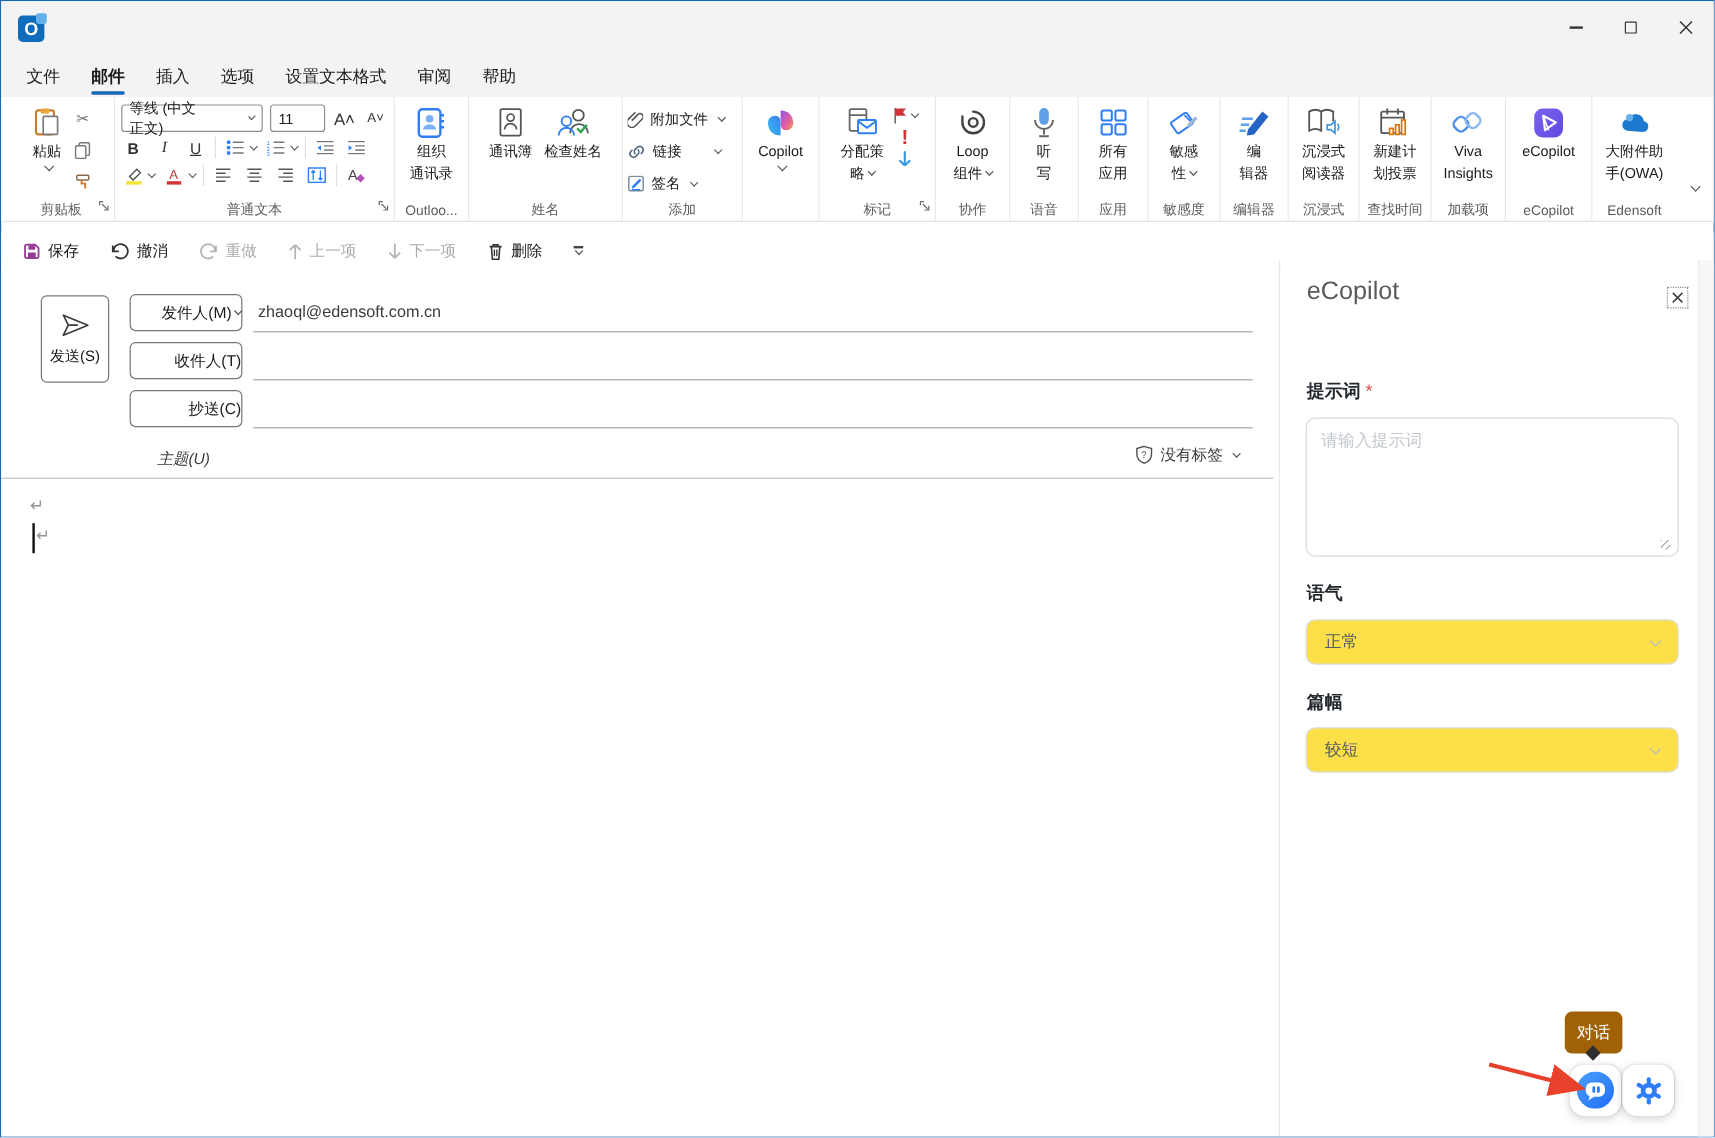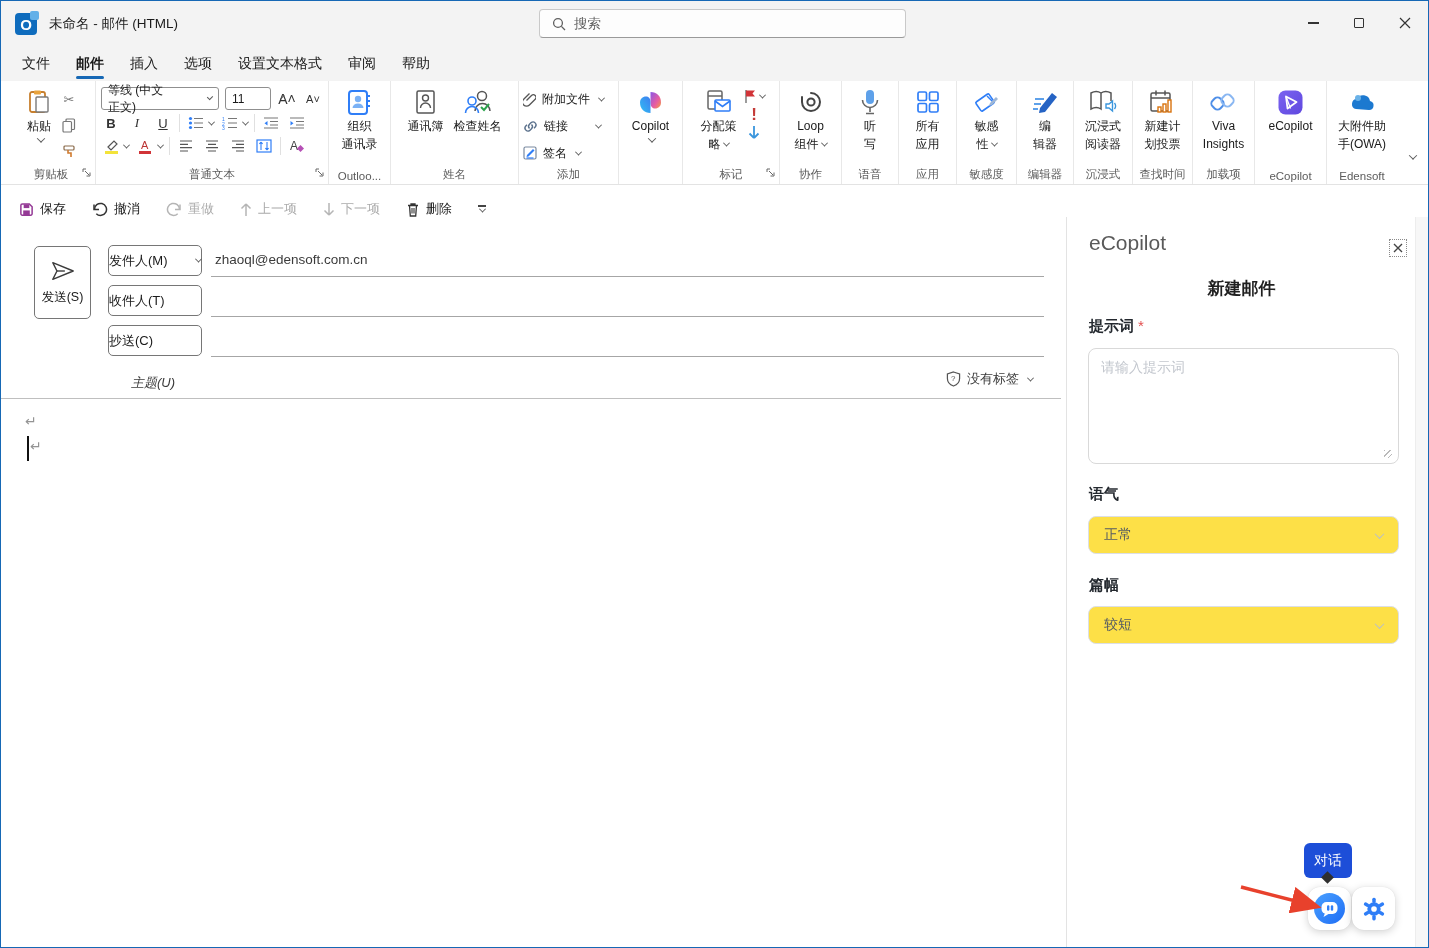--- a/index.html
+++ b/index.html
@@ -51,21 +51,21 @@
   .qitem.disabled { color:#ababab; }
   .qoverflow { display:flex; flex-direction:column; align-items:center; gap:1px; }
   .qoverflow .bar { width:8px; height:1.3px; background:#444; }
 
   
   .main { position:absolute; left:0; top:216px; width:100%; height:730px; display:flex; }
   .compose { position:relative; width:1066px; height:100%; border-right:1px solid #e3e3e3; background:#fff; }
   .send-btn { position:absolute; left:33px; top:29px; width:57px; height:73px; border:1px solid #767676; border-radius:5px; background:#fff;
     display:flex; flex-direction:column; align-items:center; justify-content:center; gap:6px; font-size:12.5px; color:#1a1a1a; }
   .addr-btn { position:absolute; left:107px; width:94px; height:31px; border:1px solid #767676; border-radius:5px; background:#fff;
-    display:flex; align-items:center; justify-content:space-between; font-size:13px; color:#1a1a1a; }
+    display:flex; align-items:center; justify-content:flex-end; font-size:13px; color:#1a1a1a; }
   .fline { position:absolute; left:210px; width:833px; height:1px; background:#a6a6a6; }
   .from-value { position:absolute; left:214px; top:35px; font-size:13.5px; color:#3b3b3b; }
   .subject-label { position:absolute; left:130px; top:157px; font-size:13px; color:#3b3b3b;font-style:italic; }
   .nolabel { position:absolute; left:945px; top:153px; display:flex; align-items:center; gap:6px; font-size:13px; color:#3b3b3b; }
   .subject-sep { position:absolute; left:0; top:181px; width:1060px; height:1px; background:#bfbfbf; }
   .pmark { position:absolute; font-size:14px; color:#949494; }
   .caret { position:absolute; left:26px; top:219px; width:1.5px; height:25px; background:#111; }
 
   
   .panel { position:relative; flex:1; height:100%; background:#fff; }
@@ -80,44 +80,36 @@
   .p-textarea::placeholder { color:#c3c7ce; }
   .resize-corner { position:absolute; left:316px; top:232px; width:10px; height:10px; pointer-events:none;
     background:linear-gradient(135deg, transparent 50%, transparent 50%); }
   .resize-corner::before { content:""; position:absolute; right:1px; bottom:1px; width:8px; height:8px;
     background:repeating-linear-gradient(135deg,#b9b9b9 0 1px,transparent 1px 4px); }
   .p-select { position:absolute; left:21px; width:311px; height:38px; border:1px solid #dcdfe6; border-radius:8px; background:#fde047;
     display:flex; align-items:center; justify-content:space-between; padding:0 15px; font-size:14px; color:#555b63; }
   .p-select .chv { border-color:#b9bec7; width:7px; height:7px; }
   .p-generate { position:absolute; left:21px; top:454px; width:311px; height:37px; background:#a6d2f8; color:#fff; font-size:15px;
     border:none; border-radius:5px; display:flex; align-items:center; justify-content:center; letter-spacing:1px; }
-  .tooltip { position:absolute; left:237px; top:626px; width:48px; height:35px; background:#1d4ed8; color:#fff; border-radius:6px;
+  .tooltip { position:absolute; left:237px; top:626px; width:48px; height:35px; background:#a16207; color:#fff; border-radius:6px;
     display:flex; align-items:center; justify-content:center; font-size:14px; }
   .tooltip-tail { position:absolute; left:256px; top:656px; width:9px; height:9px; background:#2f2f2f; transform:rotate(45deg); }
   .fab { position:absolute; top:670px; width:43px; height:43px; background:#fff; border-radius:12px;
     box-shadow:0 2px 8px rgba(0,0,0,.18), 0 0 1px rgba(0,0,0,.12); display:flex; align-items:center; justify-content:center; }
   .fab.chat { left:241px; }
   .fab.gear { left:285px; }
   .annot-arrow { position:absolute; left:168px; top:658px; pointer-events:none; }
 </style>
 </head>
 <body>
 
 <div class="window">
 
   <div class="titlebar">
     <div class="app-icon">O</div>
-    <div class="app-title">未命名  -  邮件 (HTML)</div>
-    <div class="searchbox">
-      <svg width="14" height="14" viewBox="0 0 14 14">
-        <circle cx="6" cy="6" r="4.4" fill="none" stroke="#5f5f5f" stroke-width="1.3"></circle>
-        <line x1="9.4" y1="9.4" x2="13" y2="13" stroke="#5f5f5f" stroke-width="1.3"></line>
-      </svg>
-      <span class="stext">搜索</span>
-    </div>
     <div class="winctl">
       <div class="winbtn">
           <div class="glyph-min"></div>
         </div>
       <div class="winbtn">
           <div class="glyph-max"></div>
         </div>
       <div class="winbtn">
         <svg width="12" height="12" viewBox="0 0 12 12">
           <path d="M1 1 L11 11 M11 1 L1 11" stroke="#333" stroke-width="1.2"></path>
@@ -664,21 +656,20 @@
     <div class="panel">
       <div class="panel-scroll"></div>
 
       <div class="p-header">eCopilot</div>
       <div class="p-close">
         <svg width="10" height="10" viewBox="0 0 10 10">
           <path d="M1 1 L9 9 M9 1 L1 9" stroke="#444" stroke-width="1.4"></path>
         </svg>
       </div>
 
-      <div class="p-heading">新建邮件</div>
 
       <div class="p-label" style="top:100px">
         <span>提示词</span><span class="req">*</span>
       </div>
       <textarea class="p-textarea" placeholder="请输入提示词" style=""></textarea>
       <div class="resize-corner"></div>
 
       <div class="p-label" style="top:268px">语气</div>
       <div class="p-select" style="top:299px">
         <span>正常</span>

